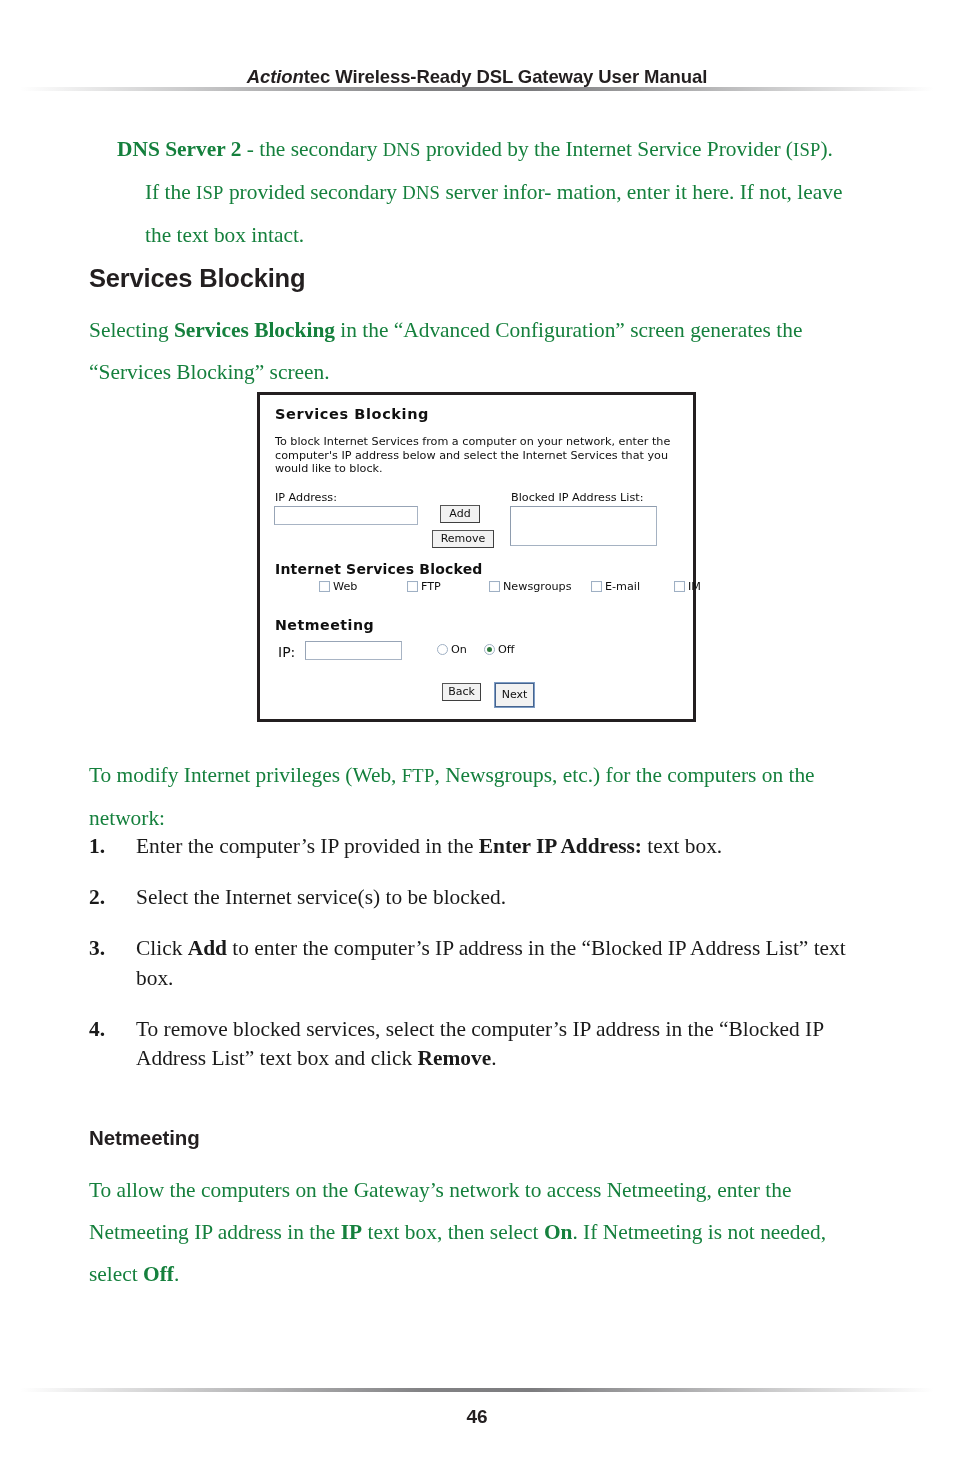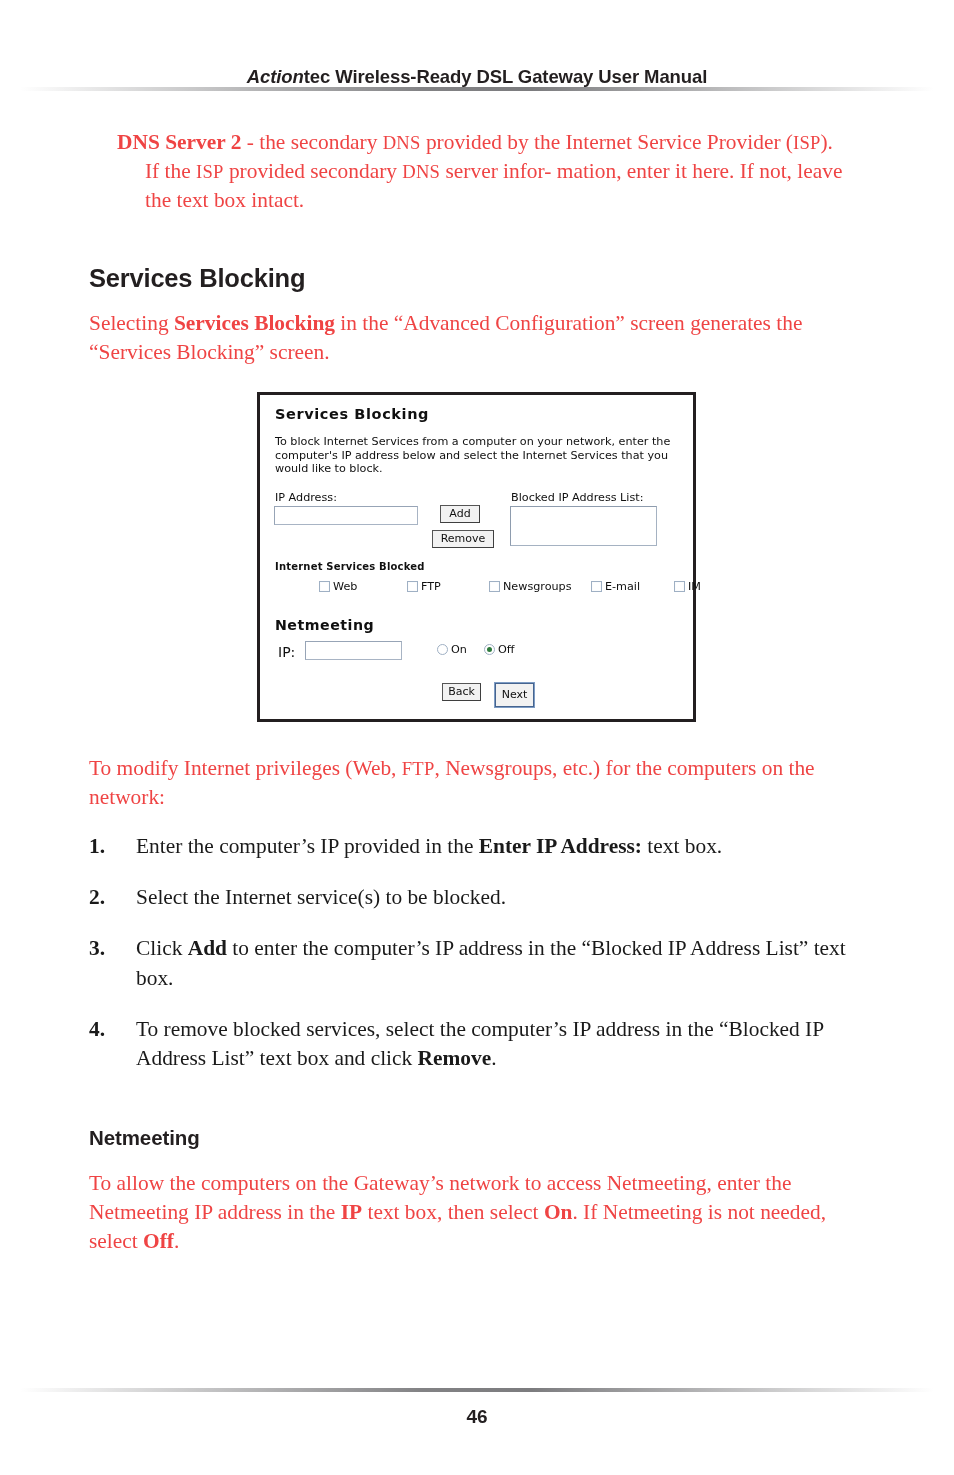--- a/index.html
+++ b/index.html
@@ -59,22 +59,22 @@
   .content {
     position: absolute;
     left: 89px;
     top: 0;
     width: 790px;
   }
 
   p, .para {
     margin: 0;
     font-size: 21.4px;
-    line-height: 29px;
-    color: #ef4444;
+    line-height: 42px;
+    color: #15803d;
   }
 
   .def-block {
     position: absolute;
     top: 128px;
     left: 28px;
     width: 700px;
     text-indent: -28px;
     padding-left: 28px;
   }
@@ -258,21 +258,21 @@
   .btn-remove { left: 172px; top: 135px; width: 62px; height: 18px; }
   .btn-back   { left: 182px; top: 288px; width: 39px; height: 18px; }
   .btn-next   {
     left: 235px; top: 288px; width: 39px; height: 24px;
     border-color: #46648f;
     box-shadow: 0 0 0 1px #7d9cc4;
   }
 
   .fig-heading {
     position: absolute;
-    font-size: 10px;
+    font-size: 14px;
     font-weight: bold;
     color: #101010;
     white-space: nowrap;
   }
   .heading-services { left: 15px; top: 166px; letter-spacing: 0.2px; }
   .heading-netmeeting { left: 15px; top: 222px; font-size: 14.2px; letter-spacing: 0.5px; }
 
   .checkbox-row {
     position: absolute;
     left: 18px;

